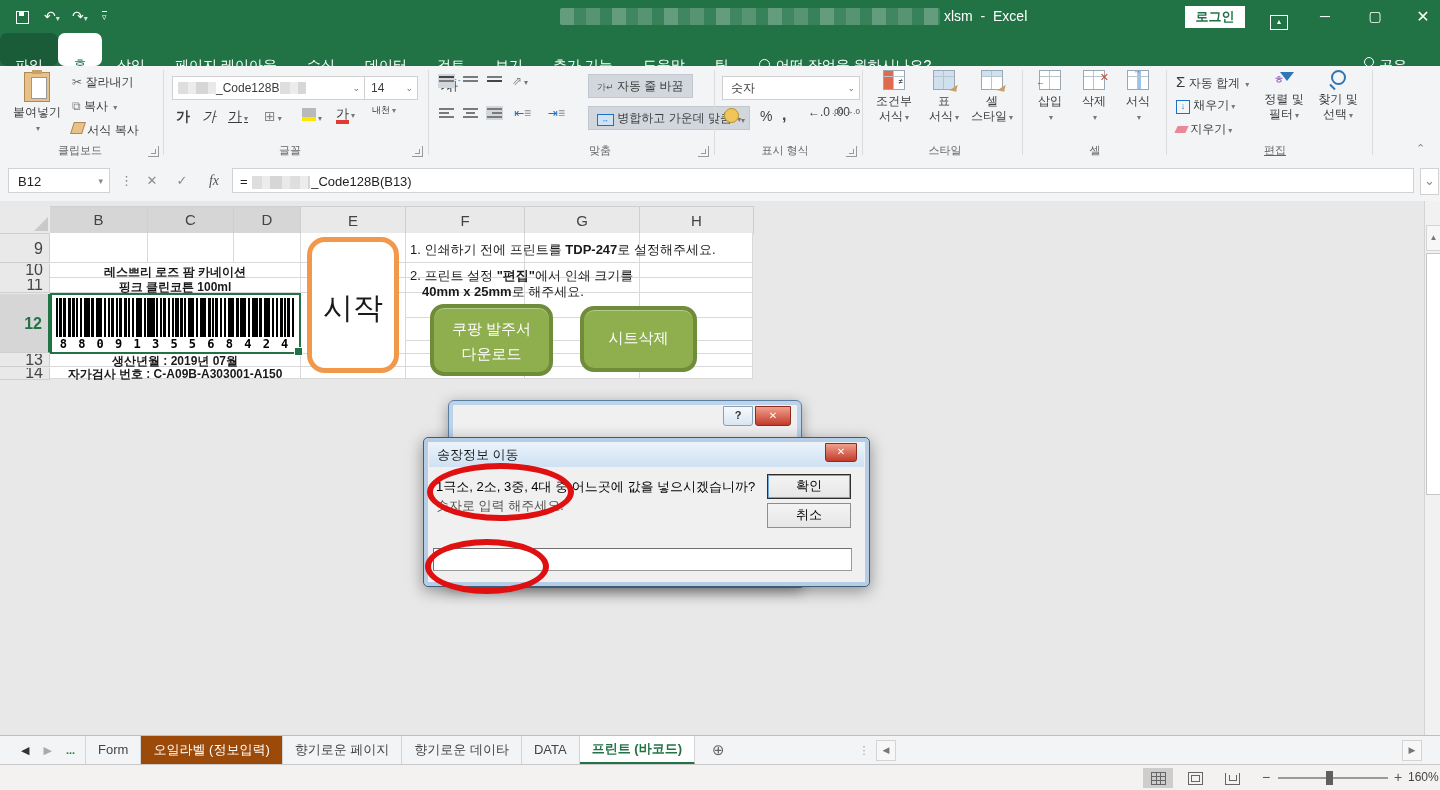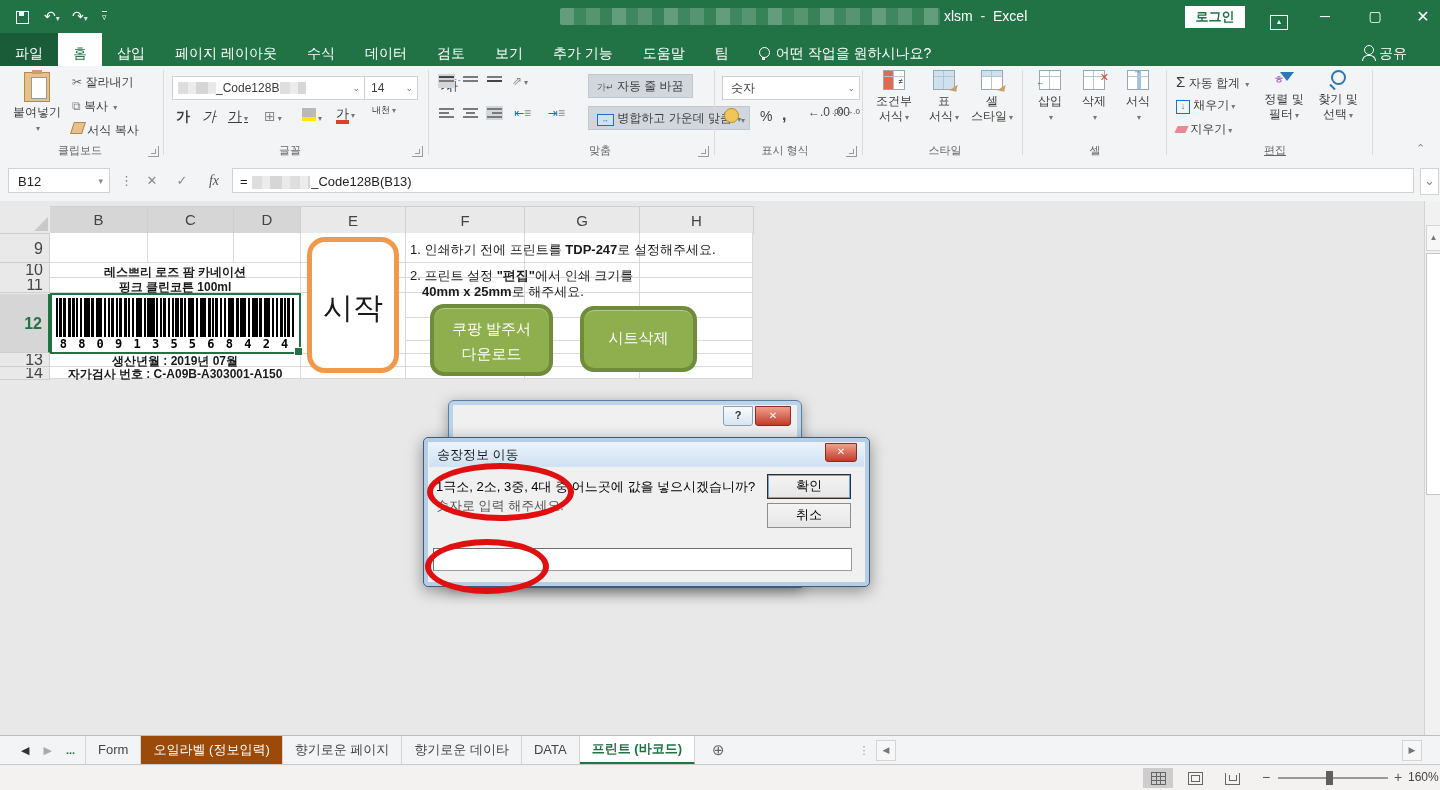--- a/index.html
+++ b/index.html
@@ -10,21 +10,21 @@
   .titlebar{left:0;top:0;width:1440px;height:33px;background:#217346;color:#fff;}
   .qa-icon{color:#fff;font-size:14px;line-height:33px;}
   .floppy{width:11px;height:11px;border:1.5px solid #fff;position:relative;}
   .floppy::after{content:"";position:absolute;left:2px;top:0;width:5px;height:4px;background:#fff;}
   .blur-green{background:repeating-linear-gradient(90deg,rgba(255,255,255,.30) 0 14px,rgba(255,255,255,.14) 14px 26px,rgba(255,255,255,.24) 26px 40px,rgba(255,255,255,.10) 40px 52px);border-radius:2px;}
   .login-btn{background:#fff;color:#217346;font-size:13px;text-align:center;line-height:22px;font-weight:bold;}
   .winctl{color:#fff;font-size:14px;line-height:33px;text-align:center;}
   .ribbon-disp{width:16px;height:13px;border:1px solid #fff;color:#fff;font-size:8px;line-height:11px;text-align:center;}
   
   .tabrow{left:0;top:33px;width:1440px;height:33px;background:#217346;display:flex;align-items:stretch;}
-  .rtab{color:#fff;font-size:14px;line-height:33px;padding:4px 15px;}
+  .rtab{color:#fff;font-size:14px;line-height:33px;padding:16px 15px;border-radius:7px;}
   .rtab.file{background:#1a5c38;}
   .rtab.active{background:#fff;color:#217346;}
   .bulb{display:inline-block;width:9px;height:9px;border:1.5px solid #fff;border-radius:50%;position:relative;top:0px;margin-right:6px;}
   .bulb::after{content:"";position:absolute;left:2px;top:9px;width:3px;height:3px;background:#fff;}
   .person{display:inline-block;width:8px;height:8px;border:1.5px solid #fff;border-radius:50%;position:relative;margin-right:5px;top:-3px;}
   .person::after{content:"";position:absolute;left:-3px;top:9px;width:12px;height:5px;border:1.5px solid #fff;border-bottom:none;border-radius:6px 6px 0 0;}
   
   .ribbon{left:0;top:66px;width:1440px;height:95px;background:#f3f4f5;border-bottom:1px solid #d8d8d8;font-size:12px;color:#3b3b3b;}
   .gsep{position:absolute;top:4px;bottom:6px;width:1px;background:#dcdcdc;}
   .glabel{position:absolute;bottom:3px;font-size:11px;color:#666;text-align:center;}

